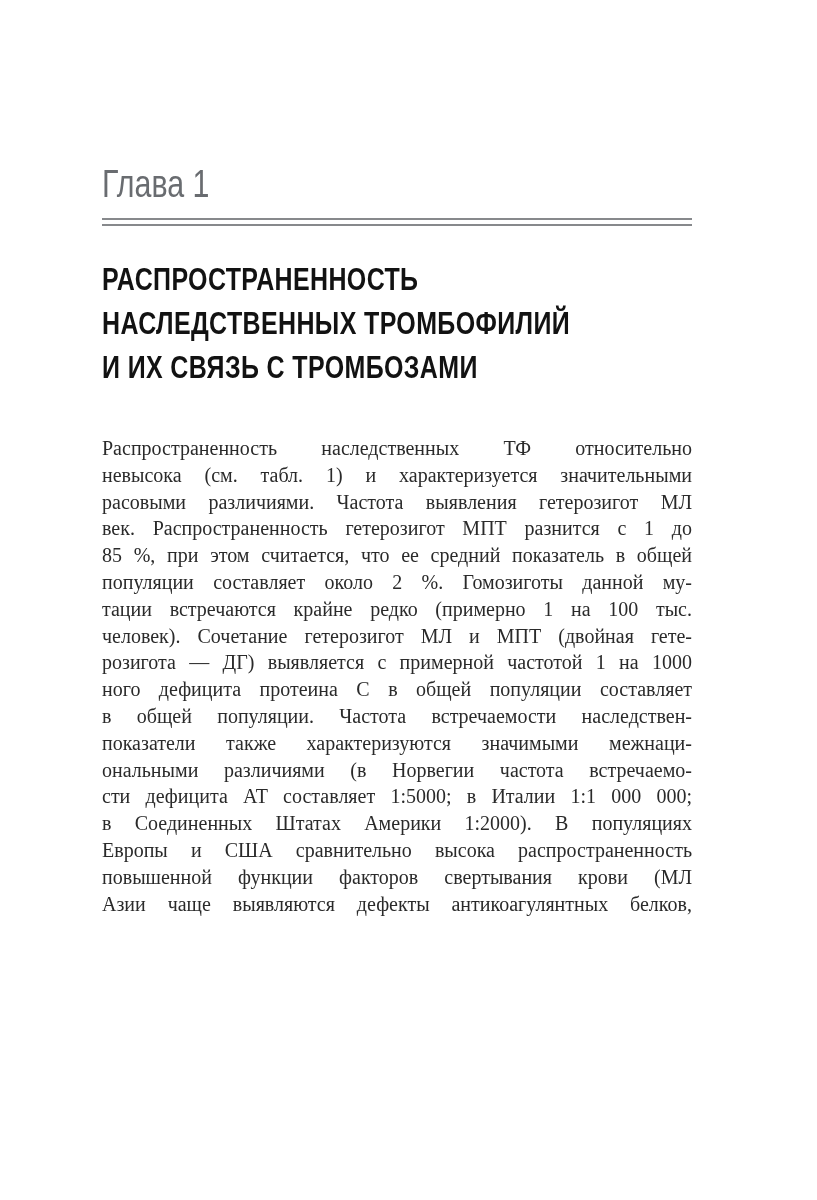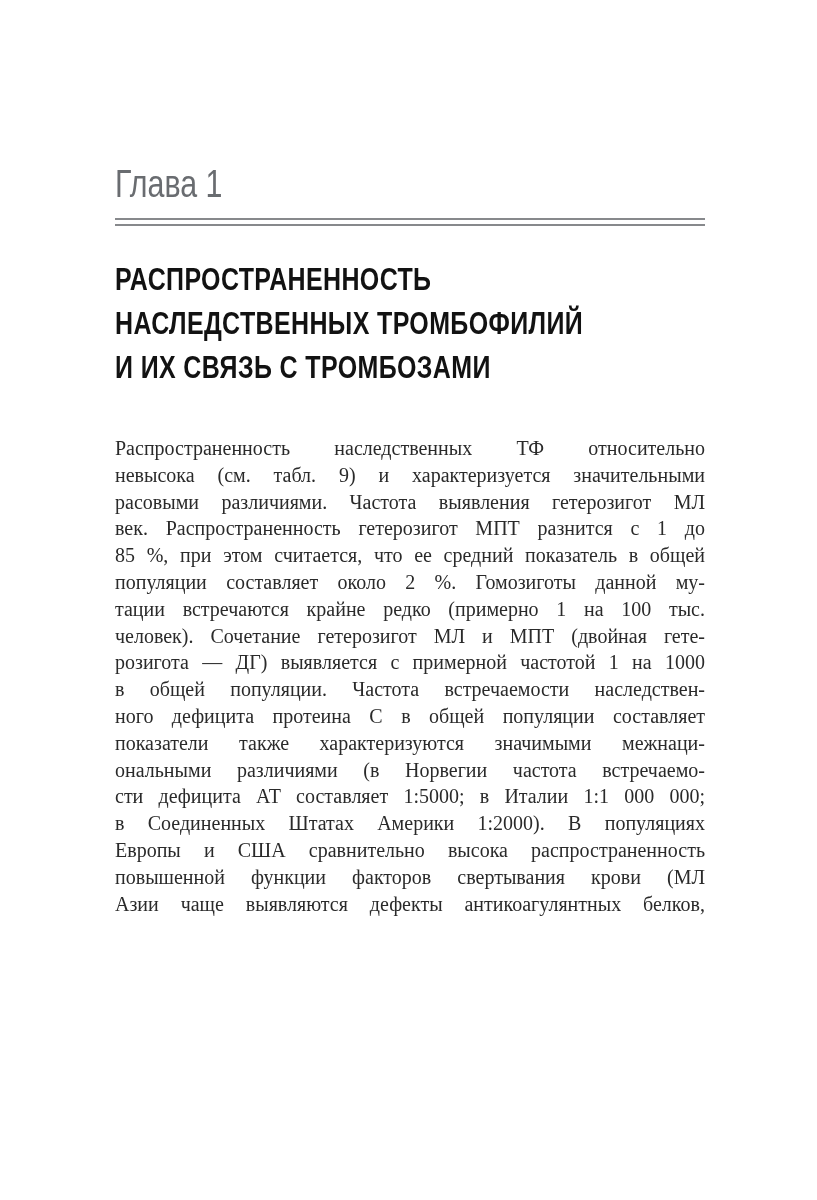--- a/index.html
+++ b/index.html
@@ -14,21 +14,21 @@
   .page {
     position: relative;
     width: 817px;
     height: 1200px;
     background: var(--color-background);
     overflow: hidden;
     font-family: "Liberation Serif", serif;
   }
   .content-column {
     position: absolute;
-    left: 115px;
+    left: 102px;
     top: 165px;
     width: 590px;
   }
   .chapter-label {
     font-family: "Liberation Sans", sans-serif;
     font-size: 38px;
     line-height: 1;
     font-weight: 400;
     color: var(--color-chapter-label);
     transform: scaleX(0.80);
@@ -79,30 +79,30 @@
     <div class="double-rule"></div>
 
     <h1 class="chapter-title">
       <span class="title-line">РАСПРОСТРАНЕННОСТЬ</span>
       <span class="title-line">НАСЛЕДСТВЕННЫХ ТРОМБОФИЛИЙ</span>
       <span class="title-line">И ИХ СВЯЗЬ С ТРОМБОЗАМИ</span>
     </h1>
 
     <div class="chapter-body">
         <div class="body-line">Распространенность наследственных ТФ относительно</div>
-        <div class="body-line">невысока (см. табл. 9) и характеризуется значительными</div>
+        <div class="body-line">невысока (см. табл. 1) и характеризуется значительными</div>
         <div class="body-line">расовыми различиями. Частота выявления гетерозигот МЛ</div>
         <div class="body-line">век. Распространенность гетерозигот МПТ разнится с 1 до</div>
         <div class="body-line">85 %, при этом считается, что ее средний показатель в общей</div>
         <div class="body-line">популяции составляет около 2 %. Гомозиготы данной му-</div>
         <div class="body-line">тации встречаются крайне редко (примерно 1 на 100 тыс.</div>
         <div class="body-line">человек). Сочетание гетерозигот МЛ и МПТ (двойная гете-</div>
         <div class="body-line">розигота — ДГ) выявляется с примерной частотой 1 на 1000</div>
+        <div class="body-line">ного дефицита протеина С в общей популяции составляет</div>
         <div class="body-line">в общей популяции. Частота встречаемости наследствен-</div>
-        <div class="body-line">ного дефицита протеина С в общей популяции составляет</div>
         <div class="body-line">показатели также характеризуются значимыми межнаци-</div>
         <div class="body-line">ональными различиями (в Норвегии частота встречаемо-</div>
         <div class="body-line">сти дефицита АТ составляет 1:5000; в Италии 1:1 000 000;</div>
         <div class="body-line">в Соединенных Штатах Америки 1:2000). В популяциях</div>
         <div class="body-line">Европы и США сравнительно высока распространенность</div>
         <div class="body-line">повышенной функции факторов свертывания крови (МЛ</div>
         <div class="body-line">Азии чаще выявляются дефекты антикоагулянтных белков,</div>
       </div>
 
   </div>

